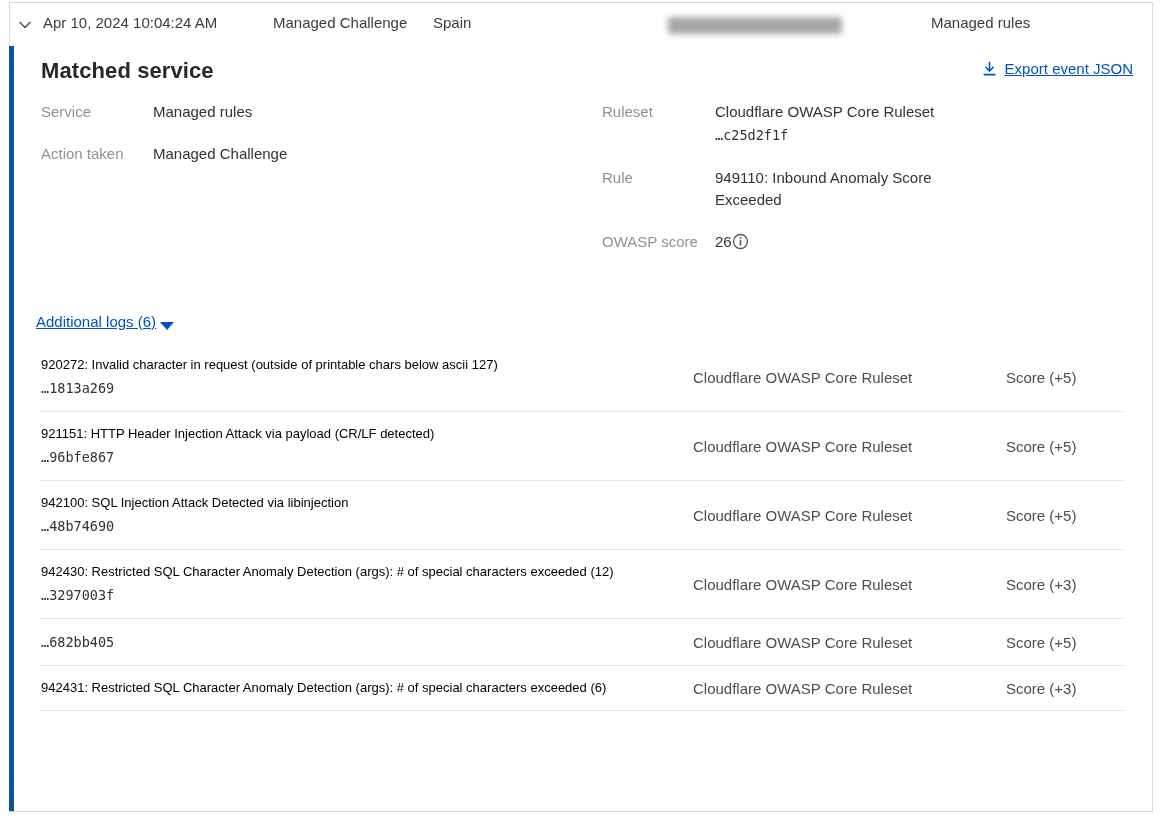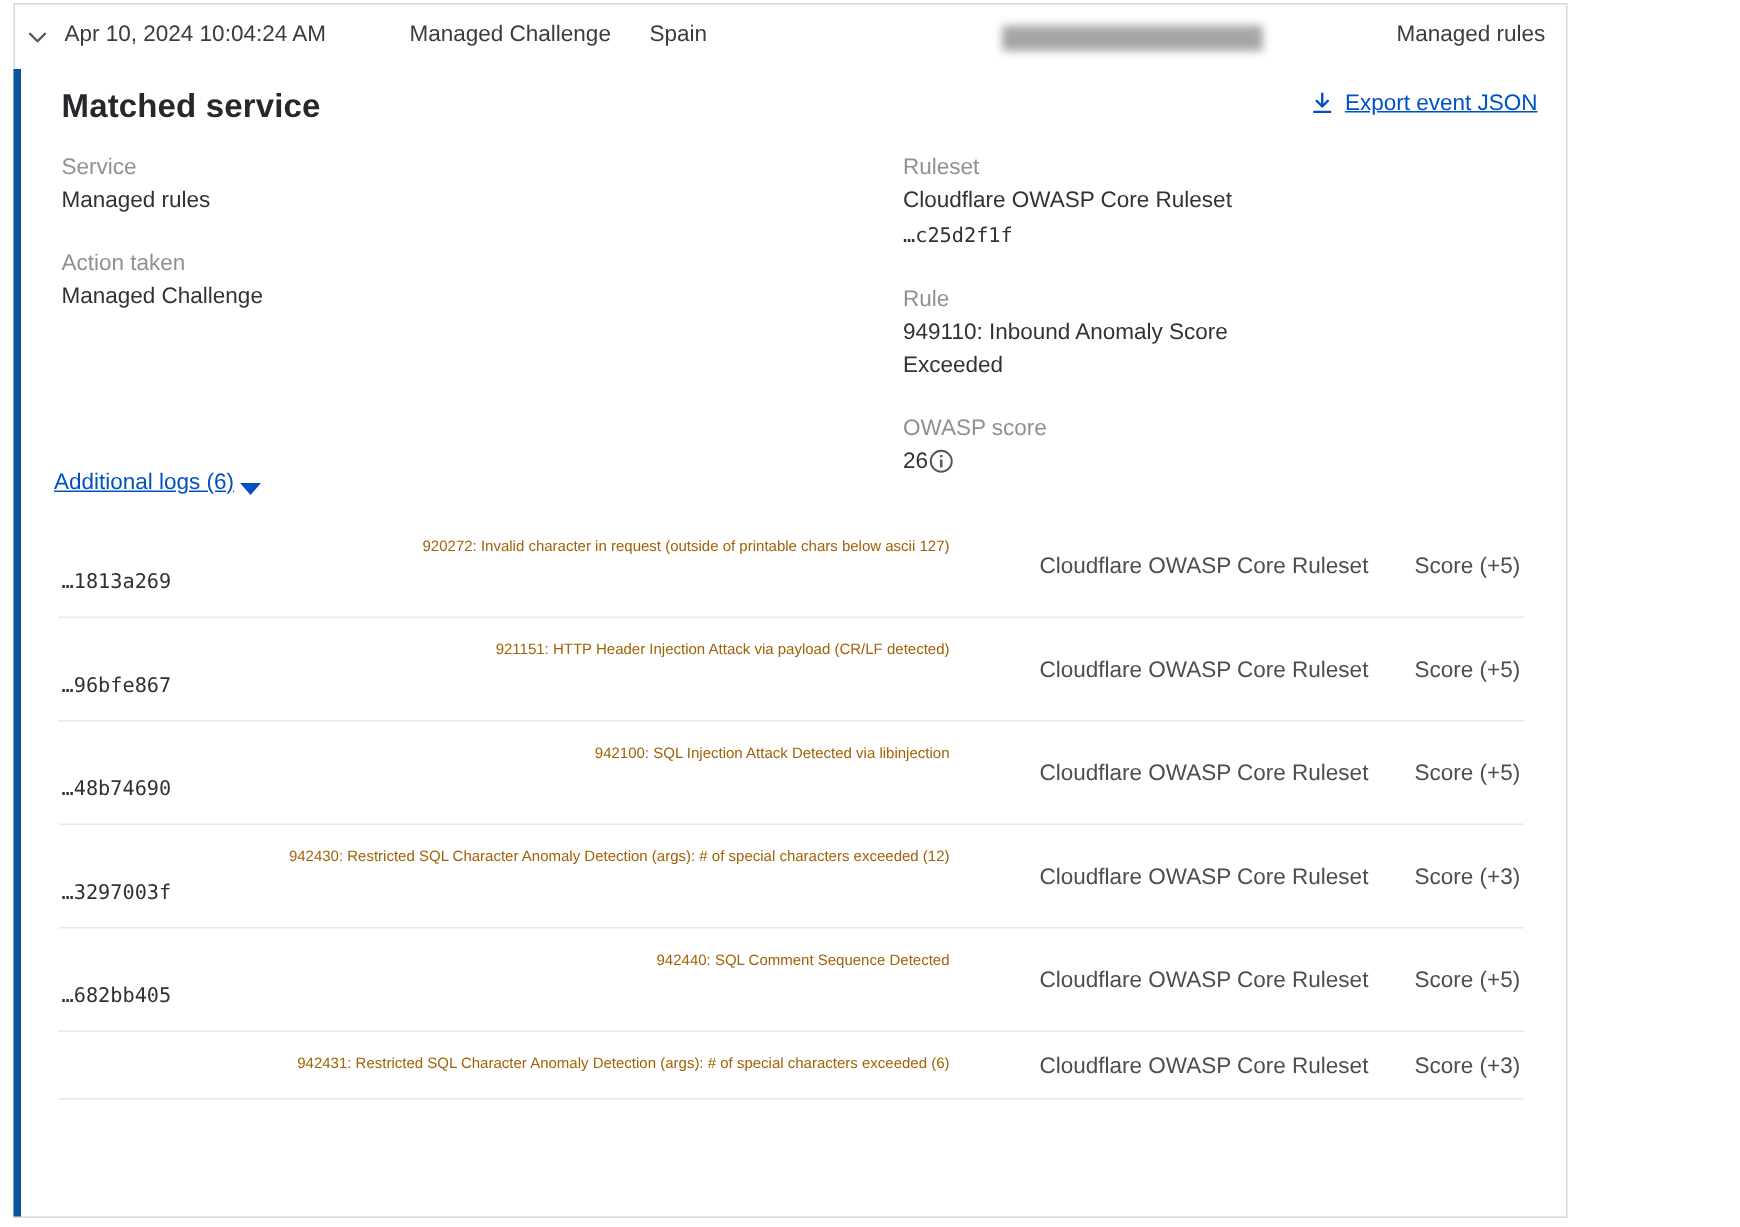--- a/index.html
+++ b/index.html
@@ -7,21 +7,21 @@
   body {
     background: #ffffff;
     font-family: "Liberation Sans", sans-serif;
     color: #303336;
     overflow: hidden;
     position: relative;
   }
   .frame {
     position: absolute;
     left: 9px; top: 2px;
-    width: 1036px; height: 810px;
+    width: 1144px; height: 810px;
     border: 1px solid #d6d8da;
     background: #fff;
   }
   
   .row-header {
     position: relative;
     height: 43px;
     font-size: 15px;
     color: #393d40;
     cursor: pointer;
@@ -66,21 +66,21 @@
     font-size: 15px;
     text-decoration: none;
     cursor: pointer;
   }
   .export-link .txt { text-decoration: underline; }
   
   .detail-cols { position: relative; margin-top: 17px; height: 212px; }
   .col { position: absolute; top: 0; }
   .col-left  { left: 27px; }
   .col-right { left: 588px; }
-  .field { display: flex; margin-bottom: 20px; flex-direction: column; }
+  .field { display: flex; margin-bottom: 20px; }
   .field-label { color: #8e9194; font-size: 15px; line-height: 22px; }
   .col-left  .field-label { width: 112px; }
   .col-right .field-label { width: 113px; }
   .field-value { font-size: 15px; line-height: 22px; color: #303336; }
   .col-right .field-value { width: 240px; }
   .mono {
     font-family: "DejaVu Sans Mono", monospace;
     font-size: 13.5px;
     line-height: 24px;
     color: #2f3235;
@@ -107,21 +107,21 @@
     display: inline-block;
   }
   .logs-table { margin: 12px 28px 0 25px; }
   .log-row {
     display: flex;
     align-items: center;
     border-bottom: 1px solid #e7e8e9;
     padding: 11px 0 11px 2px;
   }
   .log-desc { flex: 0 0 592px; }
-  .log-desc .desc-text { font-size: 10px; line-height: 22px; color: #a16207; text-align: right; }
+  .log-desc .desc-text { font-size: 13px; line-height: 22px; color: #000000; }
   .log-ruleset {
     flex: 0 0 250px;
     margin-left: 60px;
     font-size: 15px;
     color: #4a4e51;
     white-space: nowrap;
   }
   .log-score {
     margin-left: auto;
     width: 118px;
@@ -241,21 +241,20 @@
         <div class="log-desc">
           <div class="desc-text">942430: Restricted SQL Character Anomaly Detection (args): # of special characters exceeded (12)</div>
           <div class="mono">…3297003f</div>
         </div>
         <div class="log-ruleset">Cloudflare OWASP Core Ruleset</div>
         <div class="log-score">Score (+3)</div>
       </div>
 
       <div class="log-row">
         <div class="log-desc">
-          <div class="desc-text">942440: SQL Comment Sequence Detected</div>
           <div class="mono">…682bb405</div>
         </div>
         <div class="log-ruleset">Cloudflare OWASP Core Ruleset</div>
         <div class="log-score">Score (+5)</div>
       </div>
 
       <div class="log-row">
         <div class="log-desc">
           <div class="desc-text">942431: Restricted SQL Character Anomaly Detection (args): # of special characters exceeded (6)</div>
         </div>

